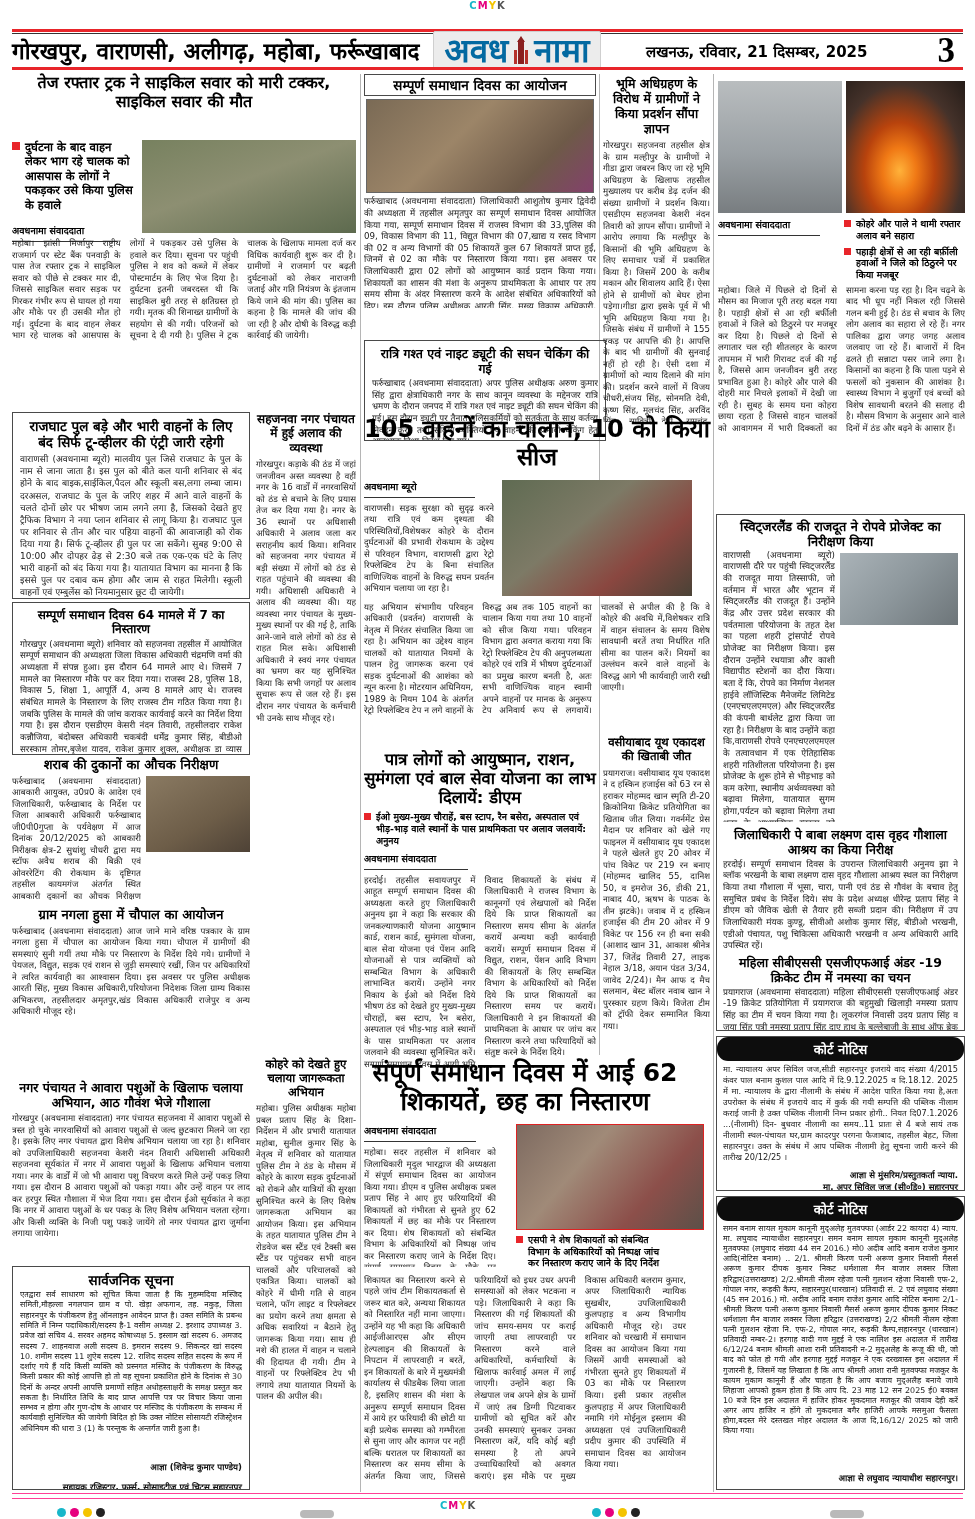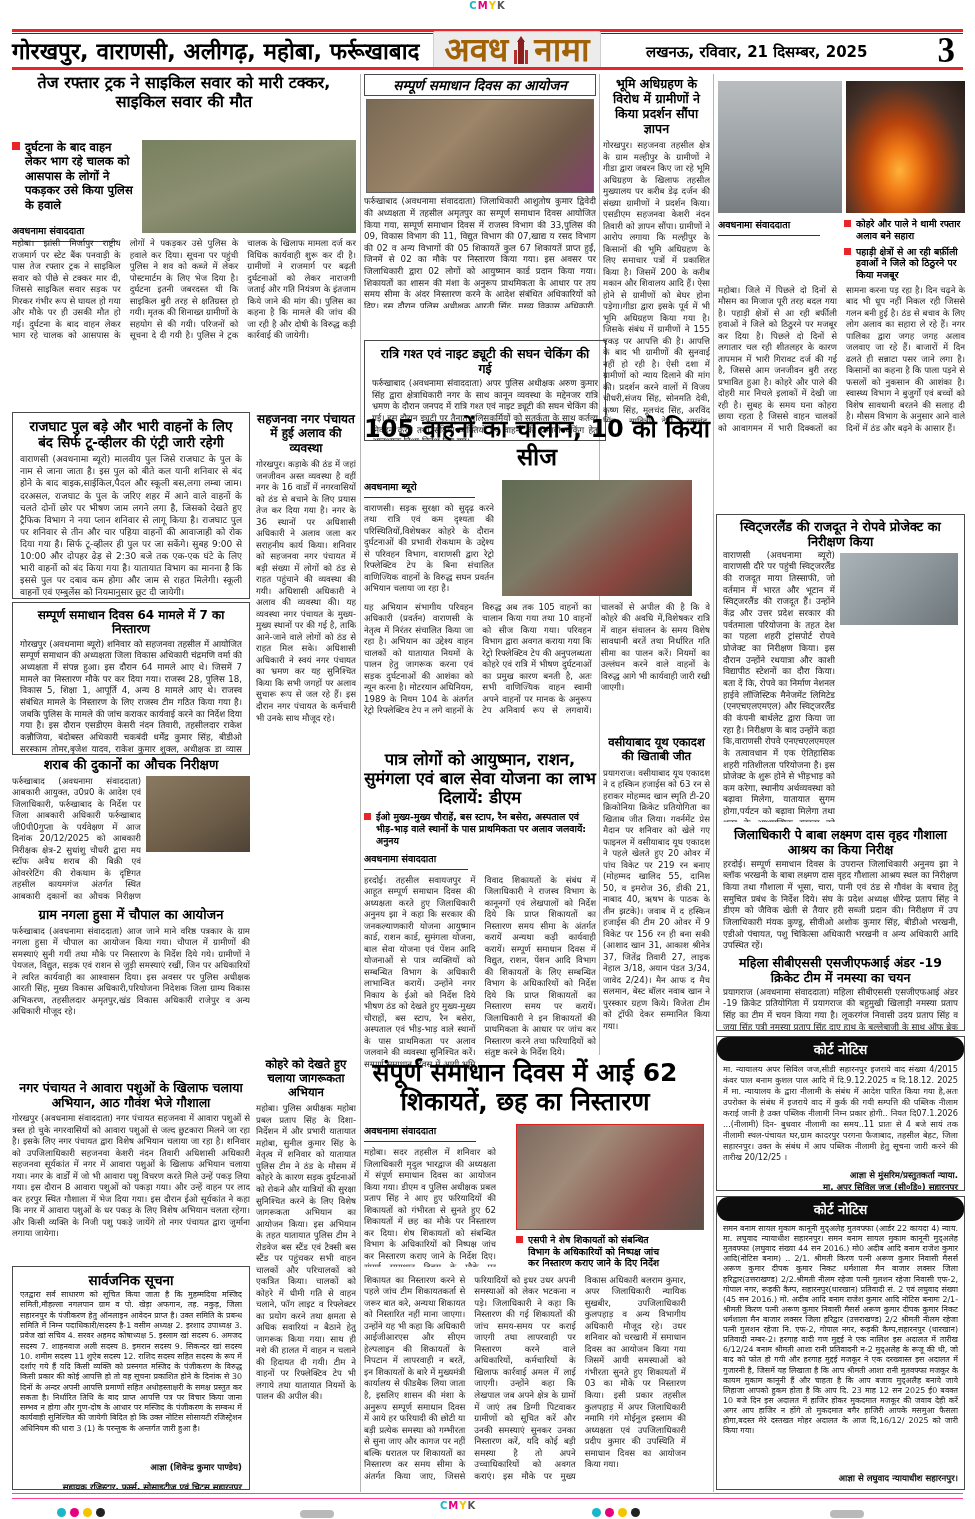--- a/index.html
+++ b/index.html
@@ -21,21 +21,21 @@
   .banner{background:#0d0d0d;color:#fff;font-weight:bold;text-align:center;font-size:13px;padding:3px 0;border-radius:11px;}
   .signs{text-align:right;font-weight:bold;font-size:8.6px;margin-top:3px;}
   .cols2{column-count:2;column-gap:9px;}
   .cols3{column-count:3;column-gap:9px;}
   .c-c{color:#18b7c9;} .c-m{color:#e6007e;} .c-y{color:#f4c400;} .c-k{color:#555;}
   .regdots span{display:inline-block;width:9px;height:9px;border-radius:50%;margin:0 2px;}
   .d1{background:#18b7c9;} .d2{background:#e6007e;} .d3{background:#f4c400;} .d4{background:#222;}
   .graydash{display:inline-block;width:34px;height:8px;background:#b9b9b9;border-radius:4px;}
   .logo{display:flex;align-items:center;justify-content:center;background:#ececec;
         border:1px solid #cfcfcf;padding:2px 10px;border-radius:2px;}
-  .logo .t{font-weight:bold;font-size:33px;color:#a16207;line-height:1;font-family:Liberation Serif, serif;}
+  .logo .t{font-weight:bold;font-size:33px;color:#0369a1;line-height:1;}
   .capt{font-weight:bold;font-size:9.3px;line-height:1.25;color:#000;}
 </style>
 </head>
 <body>
 
 <div id="page">
 
   <div class="abs" style="left:0;top:6;width:975px;text-align:center;font-size:10px;font-weight:bold;letter-spacing:1px;"><span class="c-c">C</span><span class="c-m">M</span><span class="c-y">Y</span><span class="c-k">K</span></div>
 
   <div class="abs redline" style="left:12px;top:29px;width:951px;height:2.5px;"></div>
@@ -111,21 +111,21 @@
   </div>
 
   <div class="abs box" style="left:12px;top:1266px;width:238px;height:224px;border-width:1.6px;">
     <div class="hc" style="font-size:13.5px;">सार्वजनिक सूचना</div>
     <div class="body" style="font-size:7.9px;line-height:1.3;margin-top:2px;height:168px;">एतद्वारा सर्व साधारण को सूचित किया जाता है कि मुहम्मदिया मस्जिद समिती,मौहल्ला नगलपान ग्राम व पो. खेड़ा अफगान, तह. नकुड़, जिला सहारनपुर के पंजीकरण हेतु ऑनलाइन आवेदन प्राप्त है। उक्त समिति के प्रबन्ध समिति में निम्न पदाधिकारी/सदस्य है-1 वसीम अध्यक्ष 2. इरशाद उपाध्यक्ष 3. प्रवेज खां सचिव 4. सरवर अहमद कोषाध्यक्ष 5. इस्लाम खां सदस्य 6. अमजद सदस्य 7. शाहनवाज अली सदस्य 8. इमरान सदस्य 9. सिकन्दर खां सदस्य 10. शमीम सदस्य 11 शुऐब सदस्य 12. राशिद सदस्य सहित सदस्य के रूप में दर्शाए गये हैं यदि किसी व्यक्ति को प्रस्नगत मस्जिद के पंजीकरण के विरुद्ध किसी प्रकार की कोई आपत्ति हो तो वह सूचना प्रकाशित होने के दिनांक से 30 दिनों के अन्दर अपनी आपत्ति प्रमाणों सहित अधोहस्ताक्षरी के समक्ष प्रस्तुत कर सकता है। निर्धारित तिथि के बाद प्राप्त आपत्ति पत्र पर विचार किया जाना सम्भव न होगा और गुण-दोष के आधार पर मस्जिद के पंजीकरण के सम्बन्ध में कार्यवाही सुनिश्चित की जायेगी बिदित हो कि उक्त नोटिस सोसायटी रजिस्ट्रेशन अधिनियम की धारा 3 (1) के परन्तुक के अन्तर्गत जारी हुआ है।</div>
     <div class="signs">आज्ञा (शिवेन्द्र कुमार पाण्डेय)</div>
     <div class="signs" style="margin-top:8px;">सहायक रजिस्ट्रार, फर्म्स, सोसाइटीज एवं चिट्स सहारनपुर</div>
   </div>
 
   <div class="abs" style="left:364px;top:74px;width:232px;height:234px;overflow:hidden;">
-    <div class="box hc" style="font-size:13.5px;padding:2px 6px;font-style:italic;">सम्पूर्ण समाधान दिवस का आयोजन</div>
+    <div class="box hc" style="font-size:13.5px;padding:2px 6px;">सम्पूर्ण समाधान दिवस का आयोजन</div>
     <div class="photo" style="width:226px;height:92px;margin:3px auto 3px auto;border:1px solid #666;background:linear-gradient(135deg,#7a6a55 0%,#9c8568 40%,#6e5a48 75%,#83416b 100%);"></div>
     <div class="body" style="font-size:8.7px;height:126px;">फर्रुखाबाद (अवधनामा संवाददाता) जिलाधिकारी आशुतोष कुमार द्विवेदी की अध्यक्षता में तहसील  अमृतपुर का सम्पूर्ण समाधान दिवस आयोजित किया गया, सम्पूर्ण समाधान दिवस में राजस्व विभाग की 33,पुलिस की 09, विकास विभाग की 11, विद्युत विभाग की 07,खाद्य य रसद विभाग की 02 व अन्य विभागों की 05 शिकायतें कुल 67 शिकायतें प्राप्त हुईं, जिनमें से 02 का मौके पर निस्तारण किया गया। इस अवसर पर जिलाधिकारी द्वारा 02 लोगों को आयुष्मान कार्ड प्रदान किया गया। शिकायतों का शासन की मंशा के अनुरूप प्राथमिकता के आधार पर तय समय सीमा के अंदर निस्तारण करने के आदेश संबंधित अधिकारियों को दिए। इस दौरान पुलिस अधीक्षक आरती सिंह, मुख्य विकास अधिकारी, मुख्य चिकित्सा अधिकारी अधिकारी व संबंधित विभागों के अधिकारी उपस्थित रहे।</div>
   </div>
 
   <div class="abs box" style="left:364px;top:324px;width:242px;height:101px;margin-top:16px;">
     <div class="hc" style="font-size:12.5px;">रात्रि गश्त एवं नाइट ड्यूटी की सघन चेकिंग की गई</div>
     <div class="body" style="font-size:8.7px;margin-top:2px;height:70px;">फर्रुखाबाद (अवधनामा संवाददाता) अपर पुलिस अधीक्षक अरुण कुमार सिंह द्वारा क्षेत्राधिकारी नगर के साथ कानून व्यवस्था के मद्देनजर रात्रि भ्रमण के दौरान जनपद में रात्रि गश्त एवं नाइट ड्यूटी की सघन चेकिंग की गई। इस दौरान ड्यूटी पर तैनात पुलिसकर्मियों को सतर्कता के साथ कर्तव्य निर्वहन करने तथा संदिग्ध व्यक्तियों एवं वाहनों की प्रभावी चेकिंग हेतु आवश्यक दिशा-निर्देश दिए गए।</div>
   </div>
 
   <div class="abs" style="left:603px;top:76px;width:107px;">

